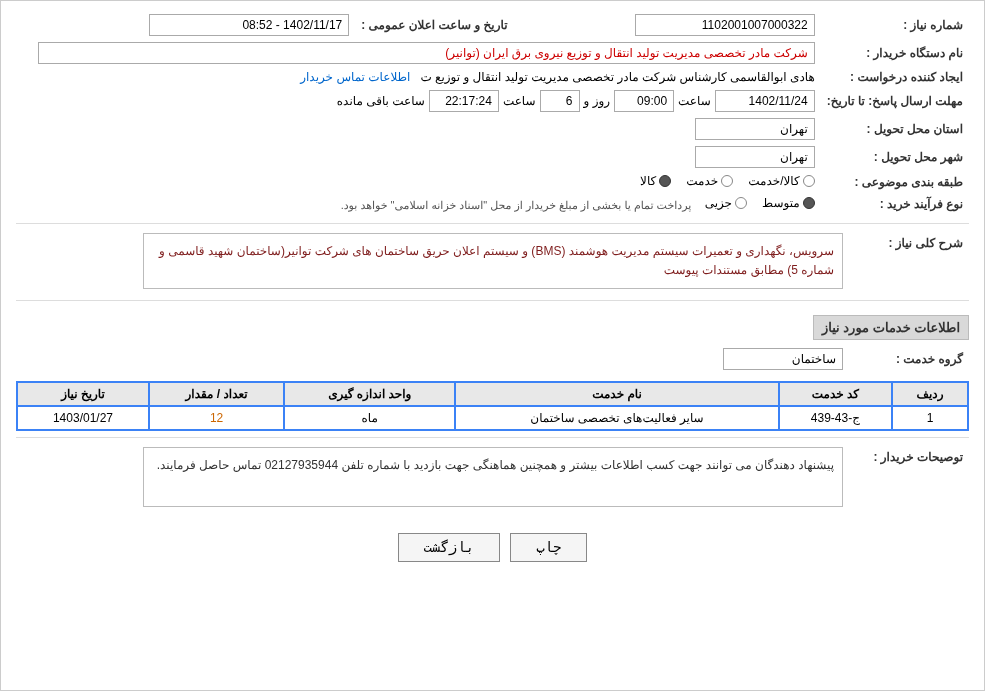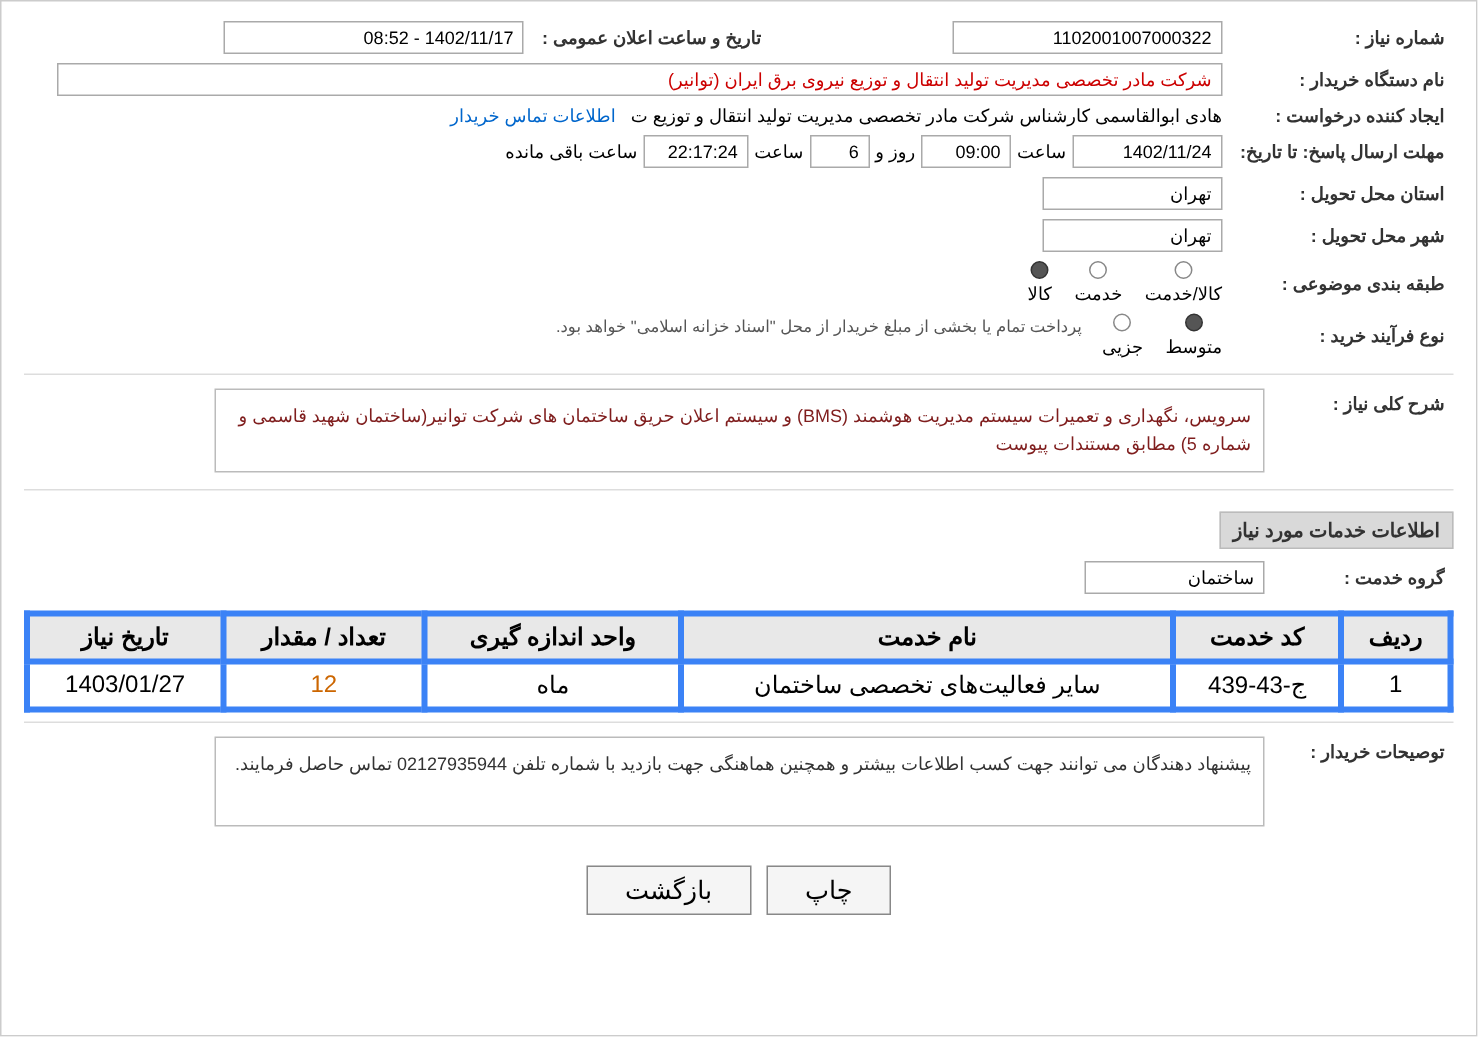--- a/index.html
+++ b/index.html
@@ -68,21 +68,20 @@
     .radio-group {
       display: inline-flex;
       gap: 15px;
       align-items: center;
     }
 
     .radio-item {
       display: flex;
       align-items: center;
       gap: 3px;
-      flex-direction: column;
     }
 
     .radio-circle {
       width: 12px;
       height: 12px;
       border-radius: 50%;
       border: 1px solid #888;
       background: #fff;
       display: inline-block;
     }
@@ -108,24 +107,24 @@
       color: #7f1d1d;
     }
 
     .services-table {
       width: 100%;
       border-collapse: collapse;
       margin-top: 5px;
     }
 
     .services-table th, .services-table td {
-      border: 4px solid #3b82f6;
+      border: 2px solid #3b82f6;
       padding: 4px 8px;
       text-align: center;
-      font-size: 16px;
+      font-size: 12px;
     }
 
     .services-table th {
       background: #e8e8e8;
       font-weight: bold;
     }
 
     .services-table td.orange {
       color: #cc6600;
     }
@@ -143,24 +142,25 @@
 
     .bottom-buttons {
       display: flex;
       justify-content: center;
       gap: 10px;
       padding: 15px 0 20px;
     }
 
     .btn {
       padding: 5px 25px;
-      font-size: 17px;
+      font-size: 14px;
       border: 1px solid #888;
       cursor: pointer;
       background: #f5f5f5;
+      font-family: Liberation Mono, monospace;
     }
 
     .btn-print {
       background: #f5f5f5;
       border: 1px solid #888;
     }
 
     .btn-back {
       background: #f5f5f5;
       border: 1px solid #888;

